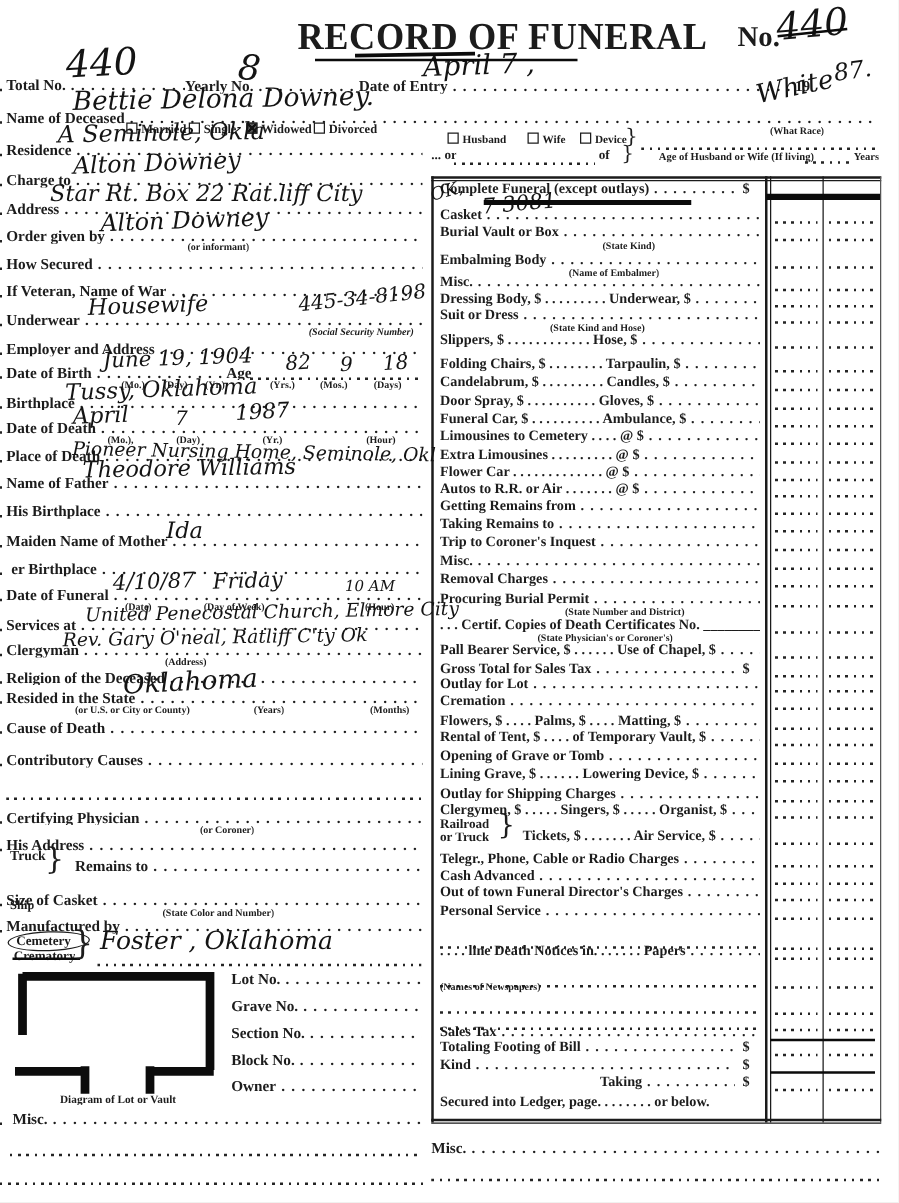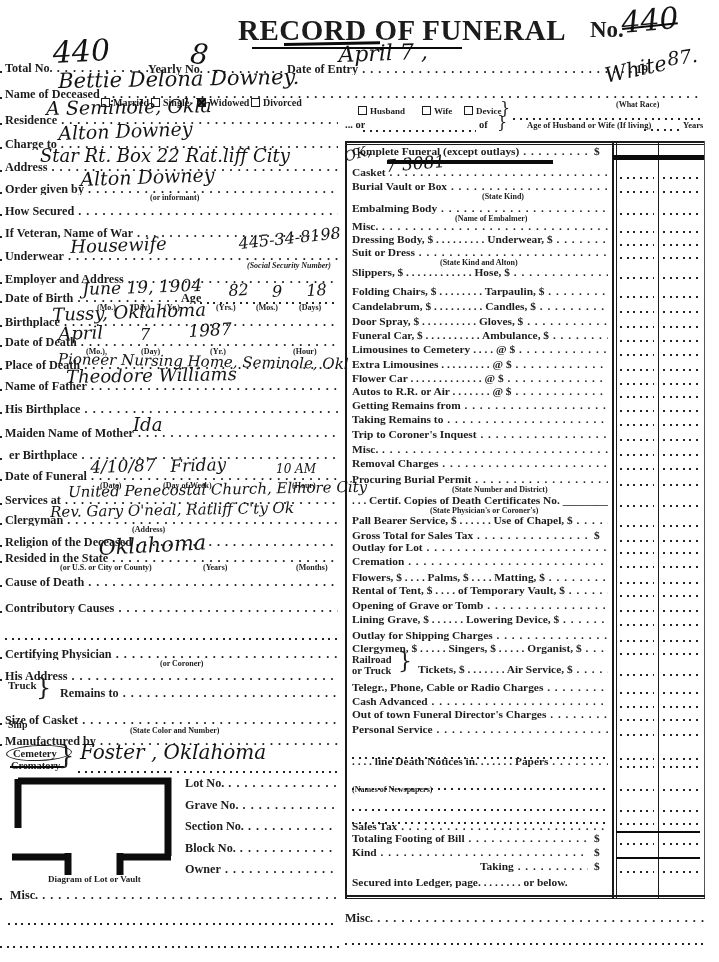--- a/index.html
+++ b/index.html
@@ -187,21 +187,21 @@
       <div class="lbl" style="left: 455px; top: 215px; font-size: 8px;">(Name of Embalmer)</div>
       <div class="dots" style="left: 620px; top: 213px; width: 34px;"></div>
       <div class="dots" style="left: 663px; top: 213px; width: 39px;"></div>
       <div class="lbl" style="left: 352px; top: 221px; font-size: 11.4px; width: 256px;"><span>Misc.</span><span class="fill"> . . . . . . . . . . . . . . . . . . . . . . . . . . . . . . . . . . . . . . . . . . . . . . . . . . . . . . . . . . . . . . . . . . . . . . . . . . . . . . . . . . . . . . . . . . . . . . . . . . . . . . . . . . . . . . . . . . . . . . . .</span></div>
       <div class="dots" style="left: 620px; top: 231px; width: 34px;"></div>
       <div class="dots" style="left: 663px; top: 231px; width: 39px;"></div>
       <div class="lbl" style="left: 352px; top: 234px; font-size: 11.4px; width: 256px;"><span>Dressing Body, $ . . . . . . . . . Underwear, $</span><span class="fill"> . . . . . . . . . . . . . . . . . . . . . . . . . . . . . . . . . . . . . . . . . . . . . . . . . . . . . . . . . . . . . . . . . . . . . . . . . . . . . . . . . . . . . . . . . . . . . . . . . . . . . . . . . . . . . . . . . . . . . . . .</span></div>
       <div class="dots" style="left: 620px; top: 244px; width: 34px;"></div>
       <div class="dots" style="left: 663px; top: 244px; width: 39px;"></div>
       <div class="lbl" style="left: 352px; top: 247px; font-size: 11.4px; width: 256px;"><span>Suit or Dress</span><span class="fill"> . . . . . . . . . . . . . . . . . . . . . . . . . . . . . . . . . . . . . . . . . . . . . . . . . . . . . . . . . . . . . . . . . . . . . . . . . . . . . . . . . . . . . . . . . . . . . . . . . . . . . . . . . . . . . . . . . . . . . . . .</span></div>
-      <div class="lbl" style="left: 440px; top: 259px; font-size: 8px;">(State Kind and Alton)</div>
+      <div class="lbl" style="left: 440px; top: 259px; font-size: 8px;">(State Kind and Hose)</div>
       <div class="dots" style="left: 620px; top: 257px; width: 34px;"></div>
       <div class="dots" style="left: 663px; top: 257px; width: 39px;"></div>
       <div class="lbl" style="left: 352px; top: 267px; font-size: 11.4px; width: 256px;"><span>Slippers, $ . . . . . . . . . . . . Hose, $</span><span class="fill"> . . . . . . . . . . . . . . . . . . . . . . . . . . . . . . . . . . . . . . . . . . . . . . . . . . . . . . . . . . . . . . . . . . . . . . . . . . . . . . . . . . . . . . . . . . . . . . . . . . . . . . . . . . . . . . . . . . . . . . . .</span></div>
       <div class="dots" style="left: 620px; top: 277px; width: 34px;"></div>
       <div class="dots" style="left: 663px; top: 277px; width: 39px;"></div>
       <div class="lbl" style="left: 352px; top: 286px; font-size: 11.4px; width: 256px;"><span>Folding Chairs, $ . . . . . . . . Tarpaulin, $</span><span class="fill"> . . . . . . . . . . . . . . . . . . . . . . . . . . . . . . . . . . . . . . . . . . . . . . . . . . . . . . . . . . . . . . . . . . . . . . . . . . . . . . . . . . . . . . . . . . . . . . . . . . . . . . . . . . . . . . . . . . . . . . . .</span></div>
       <div class="dots" style="left: 620px; top: 296px; width: 34px;"></div>
       <div class="dots" style="left: 663px; top: 296px; width: 39px;"></div>
       <div class="lbl" style="left: 352px; top: 301px; font-size: 11.4px; width: 256px;"><span>Candelabrum, $ . . . . . . . . . Candles, $</span><span class="fill"> . . . . . . . . . . . . . . . . . . . . . . . . . . . . . . . . . . . . . . . . . . . . . . . . . . . . . . . . . . . . . . . . . . . . . . . . . . . . . . . . . . . . . . . . . . . . . . . . . . . . . . . . . . . . . . . . . . . . . . . .</span></div>
       <div class="dots" style="left: 620px; top: 311px; width: 34px;"></div>

